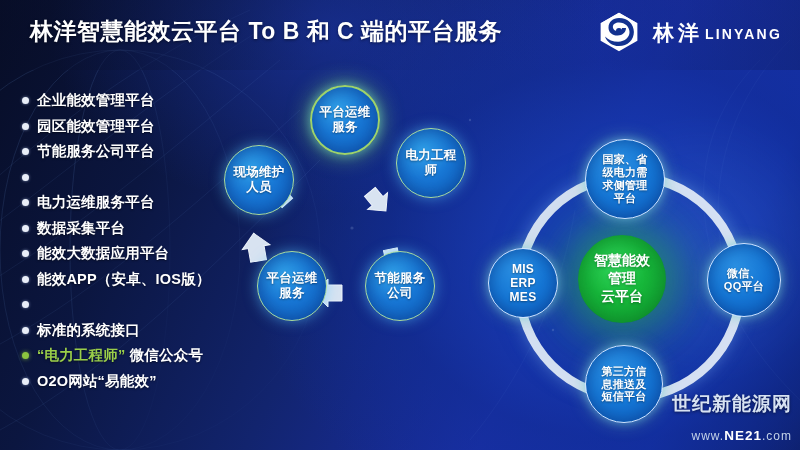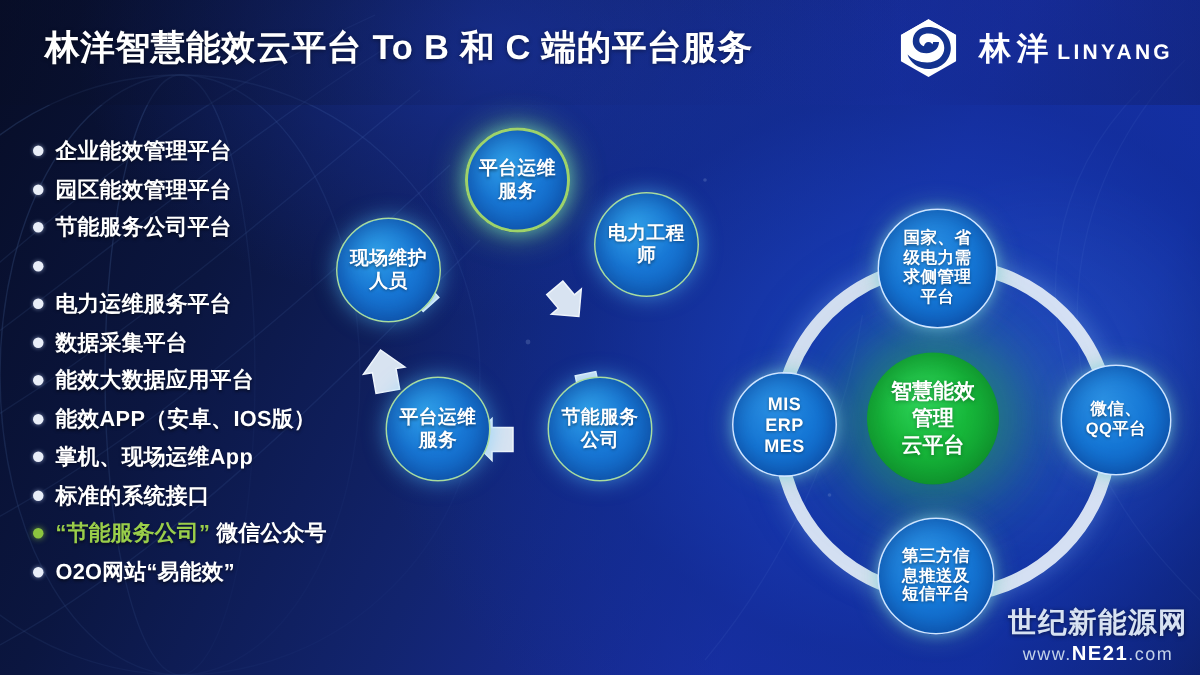--- a/index.html
+++ b/index.html
@@ -87,24 +87,24 @@
   .center-green{
     position:absolute;border-radius:50%;
     background:radial-gradient(circle at 42% 36%, #2fd45a 0%, #17b93b 42%, #0f9c2d 100%);
     box-shadow:0 0 34px 14px rgba(40,180,70,.40),0 0 70px 26px rgba(30,140,60,.22),inset 0 0 24px rgba(6,80,26,.45);
     display:flex;align-items:center;justify-content:center;text-align:center;
     color:#fff;font-weight:bold;font-size:14px;line-height:1.28;
     text-shadow:0 1px 3px rgba(0,0,0,.35);
   }
 
   
-  #watermark{position:absolute;right:8px;bottom:8px;text-align:center;line-height:1;}
+  #watermark{position:absolute;right:8px;bottom:8px;text-align:right;line-height:1;}
   .wm-cn{color:#d7e2f2;font-size:19px;font-weight:bold;letter-spacing:1px;
          text-shadow:0 1px 3px rgba(0,0,0,.55);}
-  .wm-en{margin-top:4px;color:#c3d2e8;font-size:12px;letter-spacing:1px;}
+  .wm-en{margin-top:16px;color:#c3d2e8;font-size:12px;letter-spacing:1px;}
   .wm-en b{color:#ffffff;font-size:13.5px;}
 </style>
 </head>
 <body>
 
 <div id="stage">
 
   <svg class="mesh" width="800" height="450" viewBox="0 0 800 450">
     <defs>
       <linearGradient id="lg1" x1="0" y1="0" x2="1" y2="1">
@@ -188,29 +188,28 @@
     <div class="bullet-row">
         <span class="dot"></span>
         <span class="btext">能效大数据应用平台</span>
       </div>
     <div class="bullet-row">
         <span class="dot"></span>
         <span class="btext">能效APP（安卓、IOS版）</span>
       </div>
     <div class="bullet-row">
         <span class="dot"></span>
-        <span class="btext">掌机、现场运维App</span>
       </div>
     <div class="bullet-row">
         <span class="dot"></span>
         <span class="btext">标准的系统接口</span>
       </div>
     <div class="bullet-row">
       <span class="dot green"></span>
-      <span class="btext"><span class="g">“节能服务公司”</span><span> 微信公众号</span></span>
+      <span class="btext"><span class="g">“电力工程师”</span><span> 微信公众号</span></span>
     </div>
     <div class="bullet-row">
         <span class="dot"></span>
         <span class="btext">O2O网站“易能效”</span>
       </div>
   </div>
 
   <div>
 
     <svg class="arrow" style="left:220px;top:85px;" width="220" height="240" viewBox="0 0 220 240">

